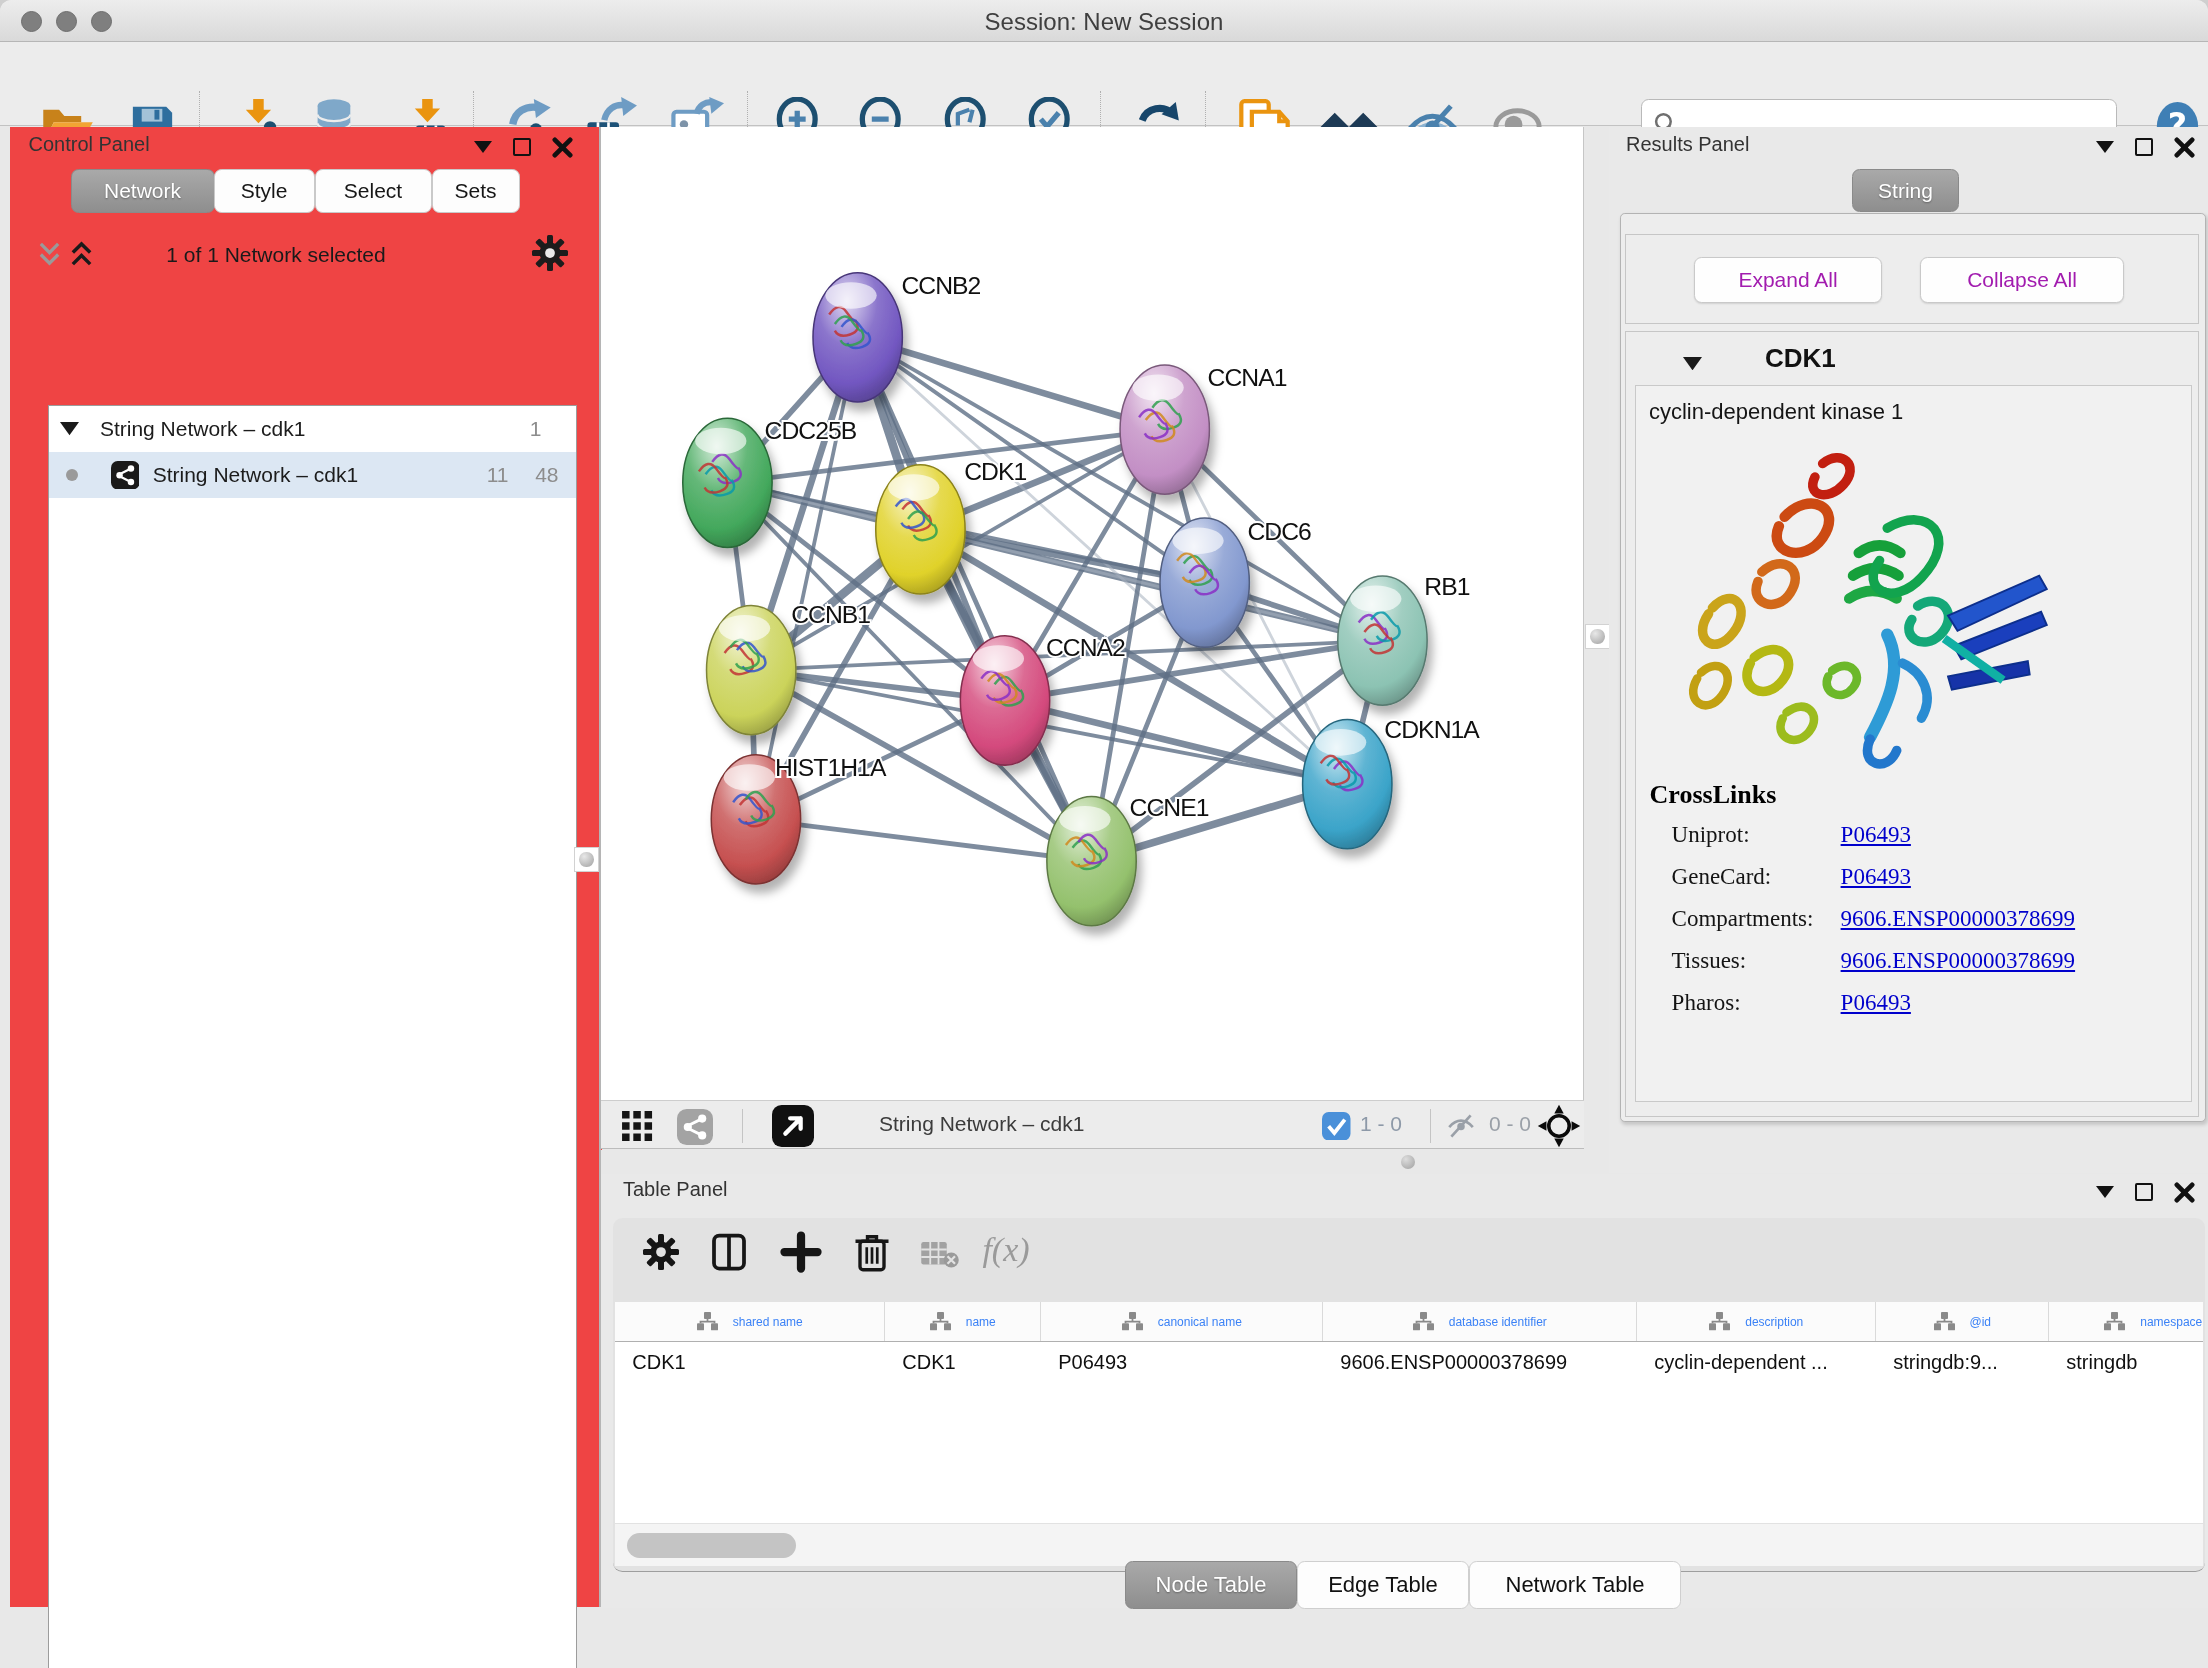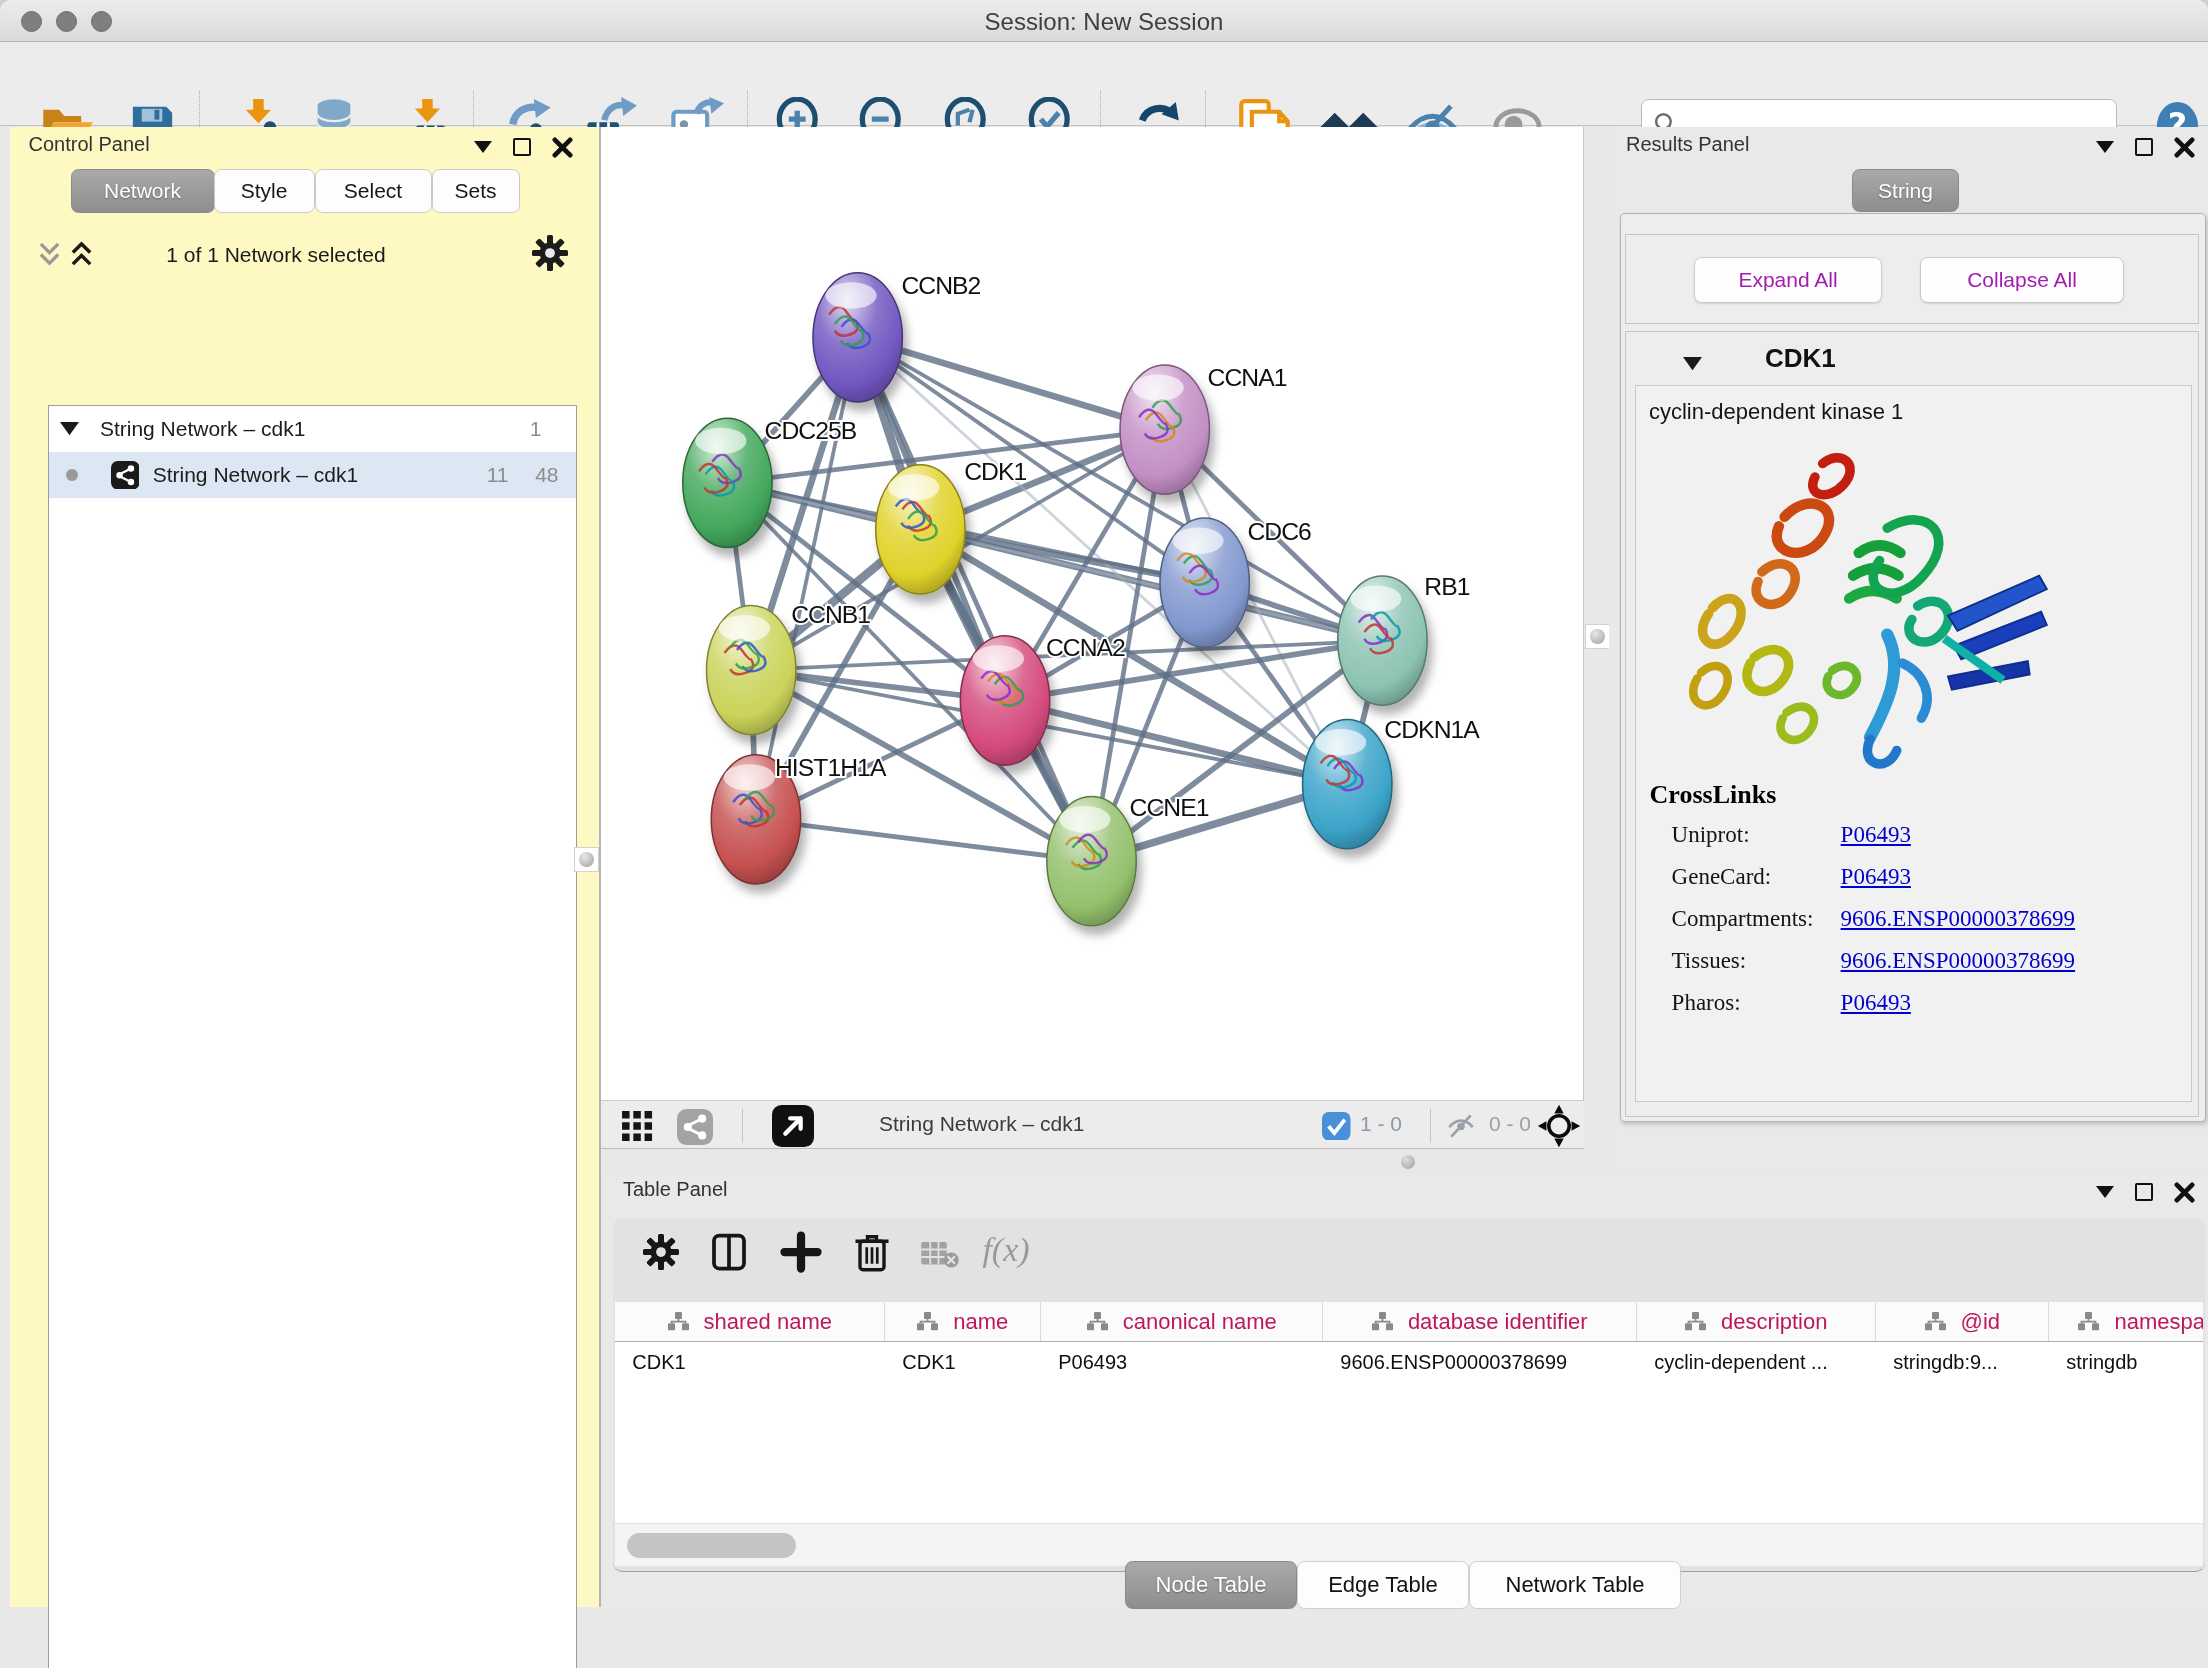--- a/index.html
+++ b/index.html
@@ -24,21 +24,21 @@
   .net-row{position:relative;width:100%;height:46px;display:flex;align-items:center;font-size:21px;color:#1c1c1c}
   .net-row.sel{background:#dce7f3}
   .count{color:#8d8d8d;font-size:21px}
   .netbar{position:absolute;left:601px;top:1100px;width:983px;height:49px;background:#ececec;border-top:1px solid #cdcdcd;border-bottom:1px solid #bcbcbc}
   .rp-box{position:absolute;background:#ededed;border:1.9px solid #b3b3b3}
   .btn{display:flex;align-items:center;justify-content:center;background:#fefefe;border:1.9px solid #c9c9c9;border-radius:7.6px;font-size:21px;color:#a21caf;box-shadow:0 1px 1.9px rgba(0,0,0,.12)}
   .serif{font-family:"Liberation Serif",serif}
   .cl-row{display:flex;font-size:23px;margin-bottom:16px}
   .cl-label{width:169px;color:#141414}
   .cl-link{color:#0000cc;text-decoration:underline;cursor:pointer}
-  .th{display:flex;align-items:center;justify-content:center;gap:15px;font-size:22px;color:#be185d;border-right:1.9px solid #dadada;height:100%;flex:none;overflow:hidden;white-space:nowrap}
+  .th{display:flex;align-items:center;justify-content:center;gap:15px;font-size:12px;color:#3b82f6;border-right:1.9px solid #dadada;height:100%;flex:none;overflow:hidden;white-space:nowrap}
   .td{display:flex;align-items:center;font-size:20px;color:#101010;padding-left:17px;height:100%;flex:none;overflow:hidden;white-space:nowrap}
   .bottom-tab{position:absolute;height:48px;display:flex;align-items:center;justify-content:center;font-size:22px;border-radius:7.6px;background:#fdfdfd;border:1px solid #cfcfcf;color:#111}
   .bottom-tab.sel{background:linear-gradient(#a9a9a9,#8e8e8e);color:#fff;text-shadow:0 1px 1.9px rgba(0,0,0,.35);border:1px solid #8a8a8a}
   .statusbtn{position:absolute;background:#fdfdfd;border:1.9px solid #b3b3b3;display:flex;align-items:center;justify-content:center}
   .grip{position:absolute;width:25px;height:25px;background:#fff;border:1px solid #d2d2d2;display:flex;align-items:center;justify-content:center}
   .grip i{width:14.3px;height:14.3px;border-radius:50%;background:radial-gradient(circle at 35% 30%,#e8e8e8,#9f9f9f)}
 </style>
 </head>
 <body>
 
@@ -229,21 +229,21 @@
       <input type="text" value="" style="">
     </div>
     <div class="tbtn" style="left:2146px">
       <svg width="55" height="55" viewBox="0 0 56 56">
           <ellipse cx="28" cy="28" rx="21" ry="25" fill="#3f7fb5"></ellipse>
           <text x="28" y="39" text-anchor="middle" font-size="34" font-weight="bold" fill="#fff" font-family="DejaVu Sans">?</text>
         </svg>
     </div>
   </div>
 
-  <div class="abs" style="left:9.5px;top:127px;width:592px;height:1480px;background:#fef9c3">
+  <div class="abs" style="left:9.5px;top:127px;width:592px;height:1480px;background:#ef4444">
     <div class="panel-title abs" style="left:19px;top:5.7px">Control Panel</div>
     <div class="abs win-mini" style="left:464px;top:9.5px">
       <span class="tri-down"></span>
       <span class="sq-btn"></span>
       <svg width="21" height="21" viewBox="0 0 22 22">
           <path d="M3 3l16 16M19 3L3 19" stroke="#111" stroke-width="5" stroke-linecap="round"></path>
         </svg>
     </div>
 
     <div class="tab sel" style="left:61px;top:42px;width:144px">Network</div>

